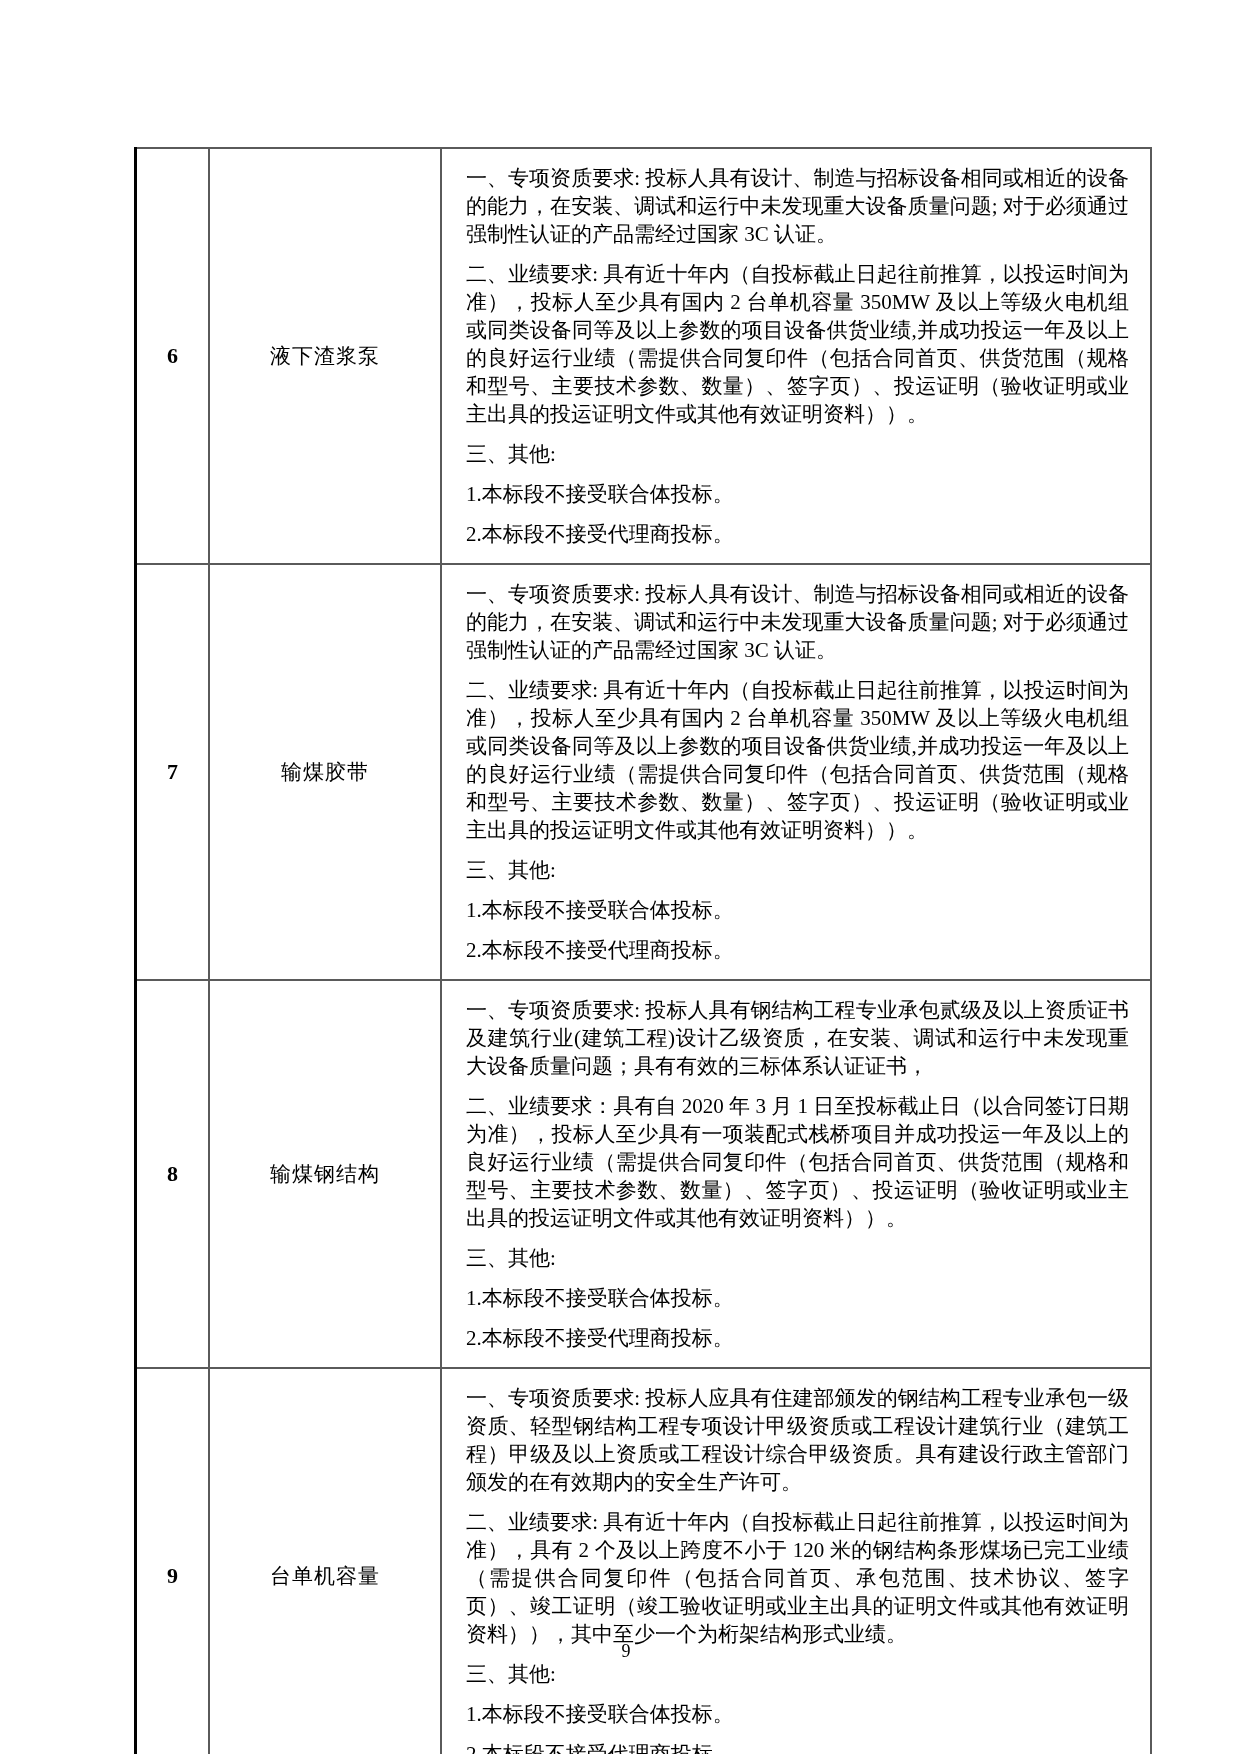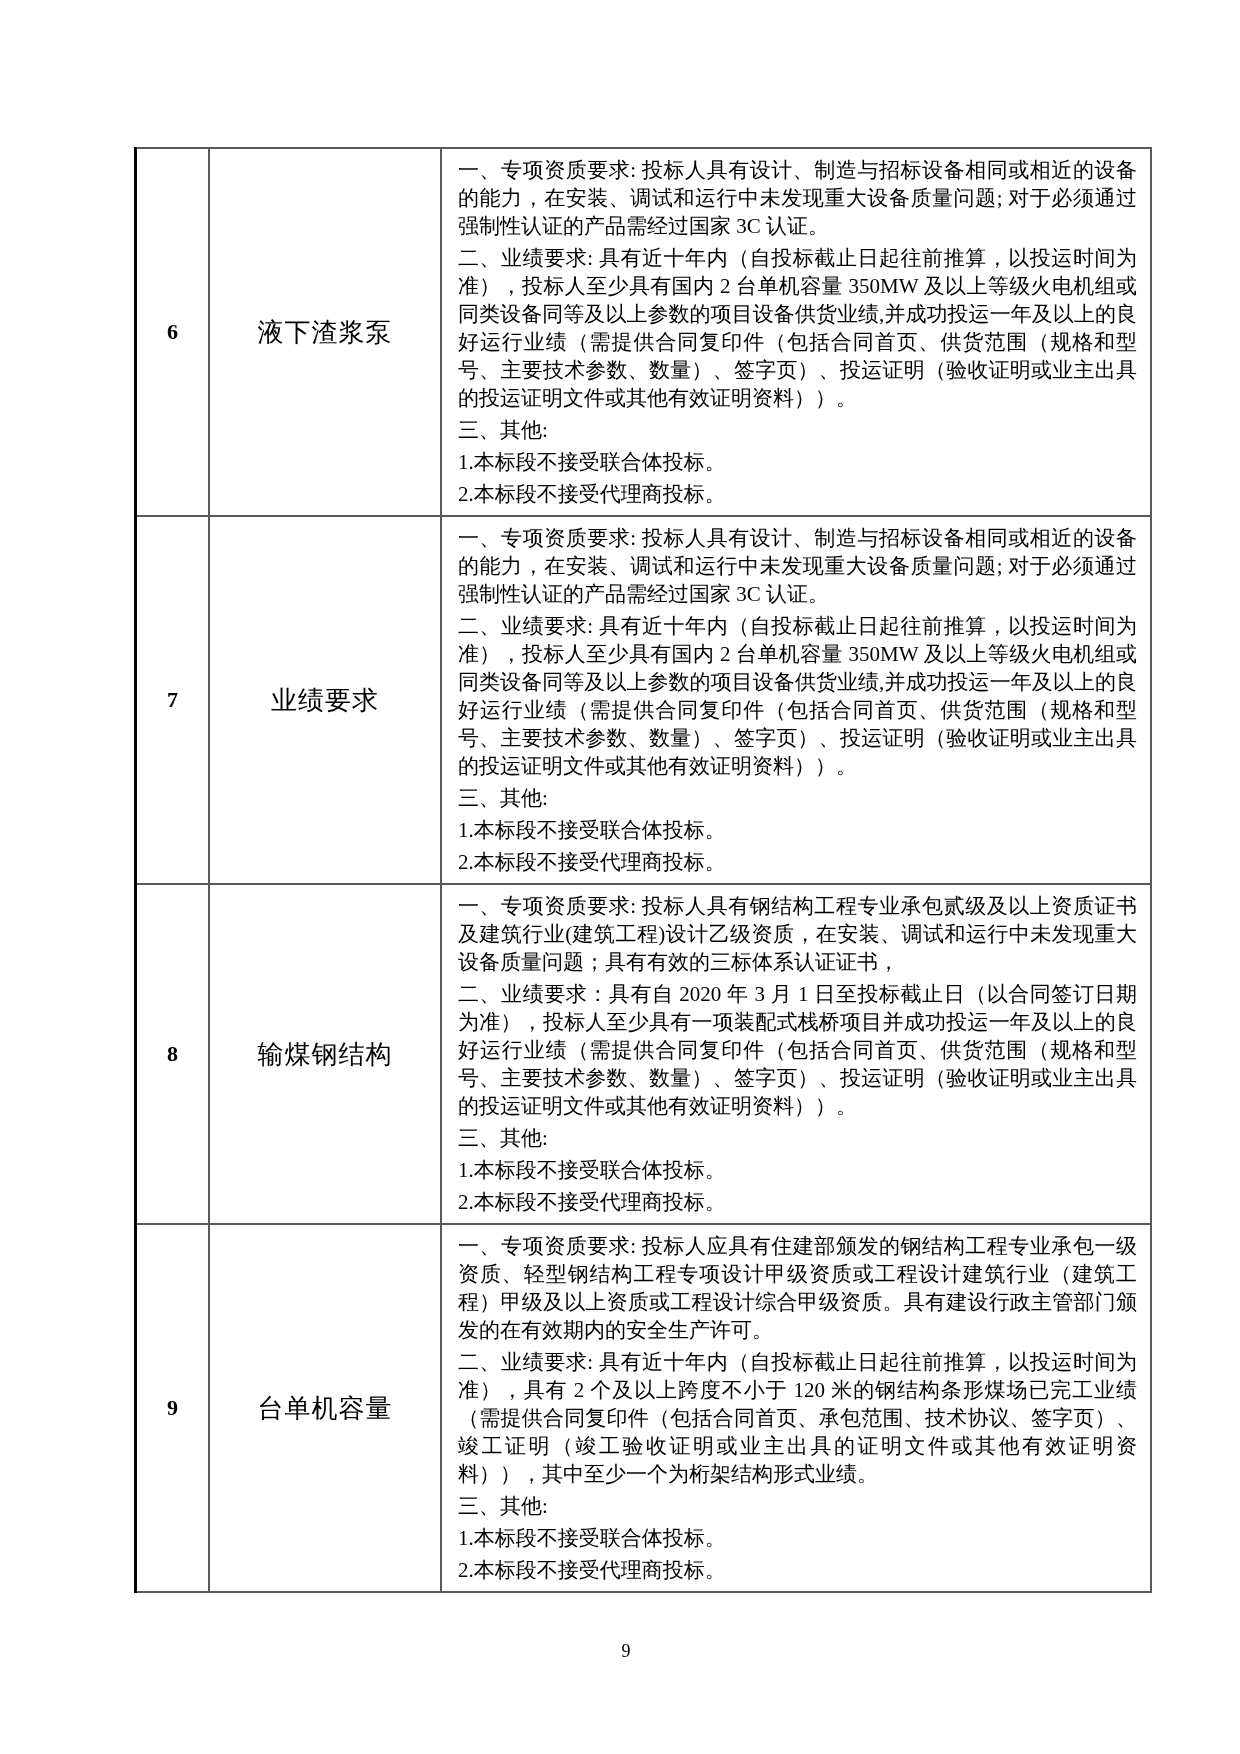--- a/index.html
+++ b/index.html
@@ -32,34 +32,34 @@
   }
   td.col-no {
     width: 69px;
     text-align: center;
     font-weight: bold;
     font-size: 22px;
   }
   td.col-name {
     width: 228px;
     text-align: center;
-    font-size: 26px;
+    font-size: 21px;
     letter-spacing: 1px;
   }
   td.col-req {
     width: 687px;
     vertical-align: top;
     padding: 3px 9px 3px 12px;
     font-size: 21px;
     line-height: 28px;
     text-align: justify;
     text-justify: inter-ideograph;
   }
   td.col-req p {
-    margin: 4px;
+    margin: 12px;
     padding: 0;
   }
   tr.row-6 { height: 341px; }
   tr.row-7 { height: 343px; }
   tr.row-8 { height: 316px; }
   tr.row-9 { height: 333px; }
   .page-number {
     position: absolute;
     left: 134px;
     top: 1641px;
@@ -90,21 +90,21 @@
           <p>1.本标段不接受联合体投标。</p>
           <p>2.本标段不接受代理商投标。</p>
         </td>
       </tr>
 
       <tr class="row-7">
         <td class="col-no">
           <span>7</span>
         </td>
         <td class="col-name">
-          <span>业绩要求</span>
+          <span>输煤胶带</span>
         </td>
         <td class="col-req">
           <p>一、专项资质要求: 投标人具有设计、制造与招标设备相同或相近的设备的能力，在安装、调试和运行中未发现重大设备质量问题; 对于必须通过强制性认证的产品需经过国家 3C 认证。</p>
           <p>二、业绩要求: 具有近十年内（自投标截止日起往前推算，以投运时间为准），投标人至少具有国内 2 台单机容量 350MW 及以上等级火电机组或同类设备同等及以上参数的项目设备供货业绩,并成功投运一年及以上的良好运行业绩（需提供合同复印件（包括合同首页、供货范围（规格和型号、主要技术参数、数量）、签字页）、投运证明（验收证明或业主出具的投运证明文件或其他有效证明资料））。</p>
           <p>三、其他:</p>
           <p>1.本标段不接受联合体投标。</p>
           <p>2.本标段不接受代理商投标。</p>
         </td>
       </tr>
 

